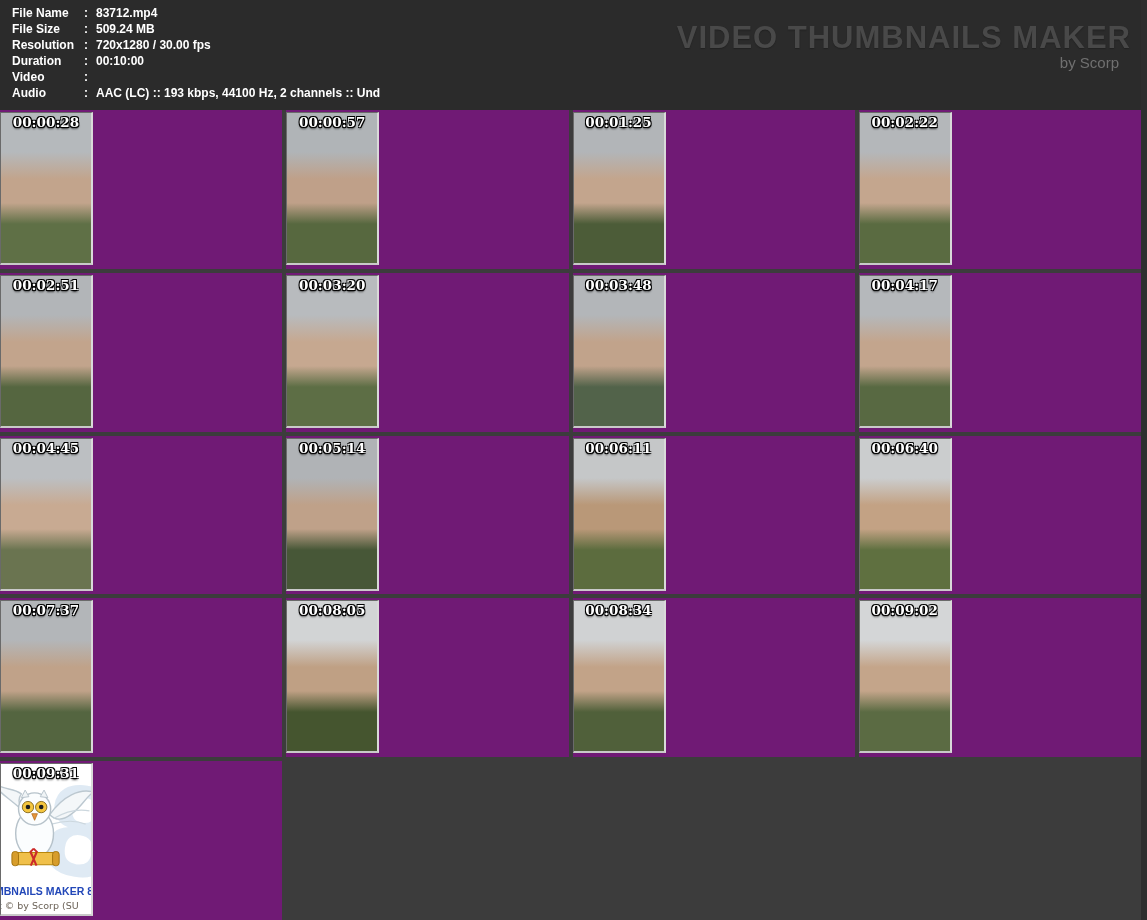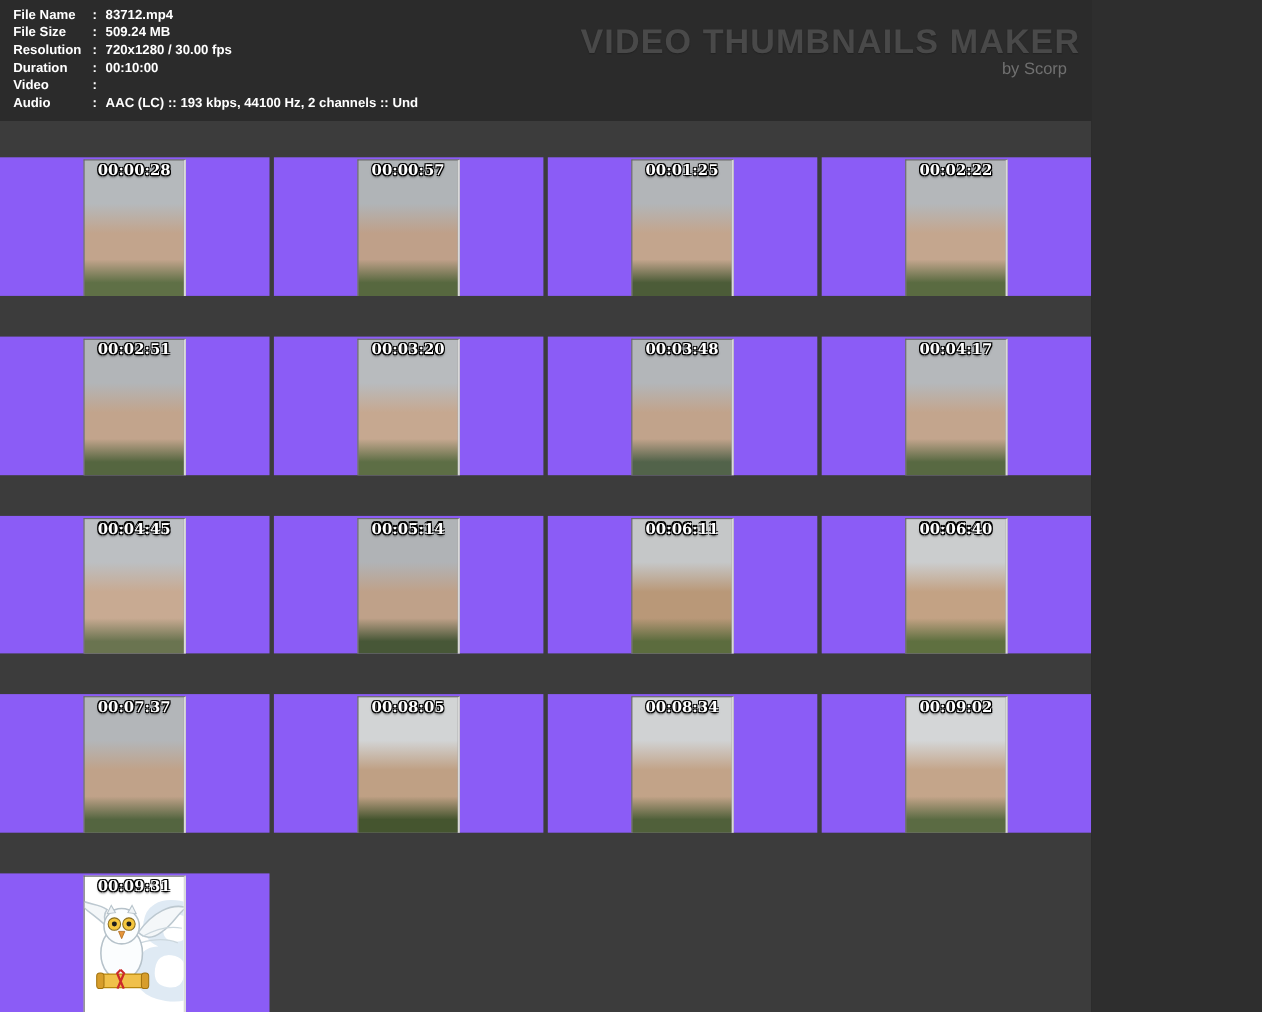--- a/index.html
+++ b/index.html
@@ -1,34 +1,34 @@
 <!DOCTYPE html>
 <html><head>
 <meta charset="utf-8">
 <style>
   html,body{margin:0;padding:0;background:#2e2e2e;}
-  .sheet{position:relative;width:992px;height:920px;background:#2b2b2b;overflow:hidden;
+  .sheet{position:relative;width:1141px;height:920px;background:#2b2b2b;overflow:hidden;
          font-family:"Liberation Sans",sans-serif;}
 
   
   .info-panel{position:absolute;top:0;left:0;width:100%;height:110px;background:#2b2b2b;}
   .fields{position:absolute;top:5px;left:12px;}
   .field{display:grid;grid-template-columns:72px 12px auto;line-height:16px;
          font-size:12px;font-weight:bold;color:#ffffff;white-space:nowrap;}
   .colon{text-align:left;}
   .logo{position:absolute;top:20px;right:10px;text-align:right;margin-left:44px;}
   .logo-title{font-size:31px;font-weight:bold;letter-spacing:1px;color:#494949;
               text-shadow:0 1px 1px #222;}
   .logo-sub{font-size:15px;color:#707070;margin-top:-2px;padding-right:12px;}
 
   
   .grid{position:absolute;top:110px;left:0;right:0;bottom:0;
         display:grid;grid-template-columns:repeat(4,1fr);grid-auto-rows:1fr;
         gap:4px;background:#3c3c3c;}
-  .cell{background:#8b5cf6;display:flex;justify-content:center;align-items:flex-start;overflow:hidden;margin-top:33px;}
+  .cell{background:#701a75;display:flex;align-items:flex-start;overflow:hidden;}
   .thumb{position:relative;width:90px;height:150px;margin:2px 0 0 0;
          border-top:1px solid #6a6a6a;border-left:1px solid #6a6a6a;
          border-right:2px solid #d9d9d9;border-bottom:2px solid #c9c9c9;
          background:#888;}
   .frame-art{position:absolute;inset:0;overflow:hidden;}
   .ts{position:absolute;top:1px;left:-4px;right:-4px;margin:0;text-align:center;
       font-family:"DejaVu Serif",serif;font-weight:bold;font-size:13.5px;color:#ffffff;
       white-space:nowrap;
       text-shadow:-1px -1px 0 #000,1px -1px 0 #000,-1px 1px 0 #000,1px 1px 0 #000,0 2px 2px rgba(0,0,0,.8);}
 

